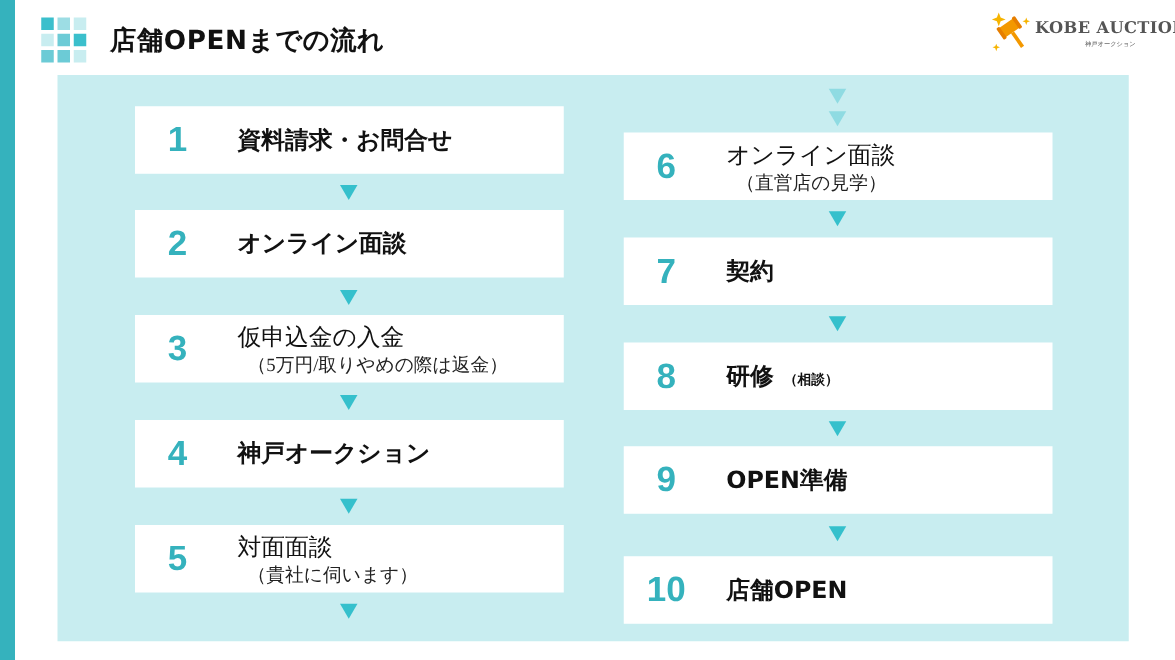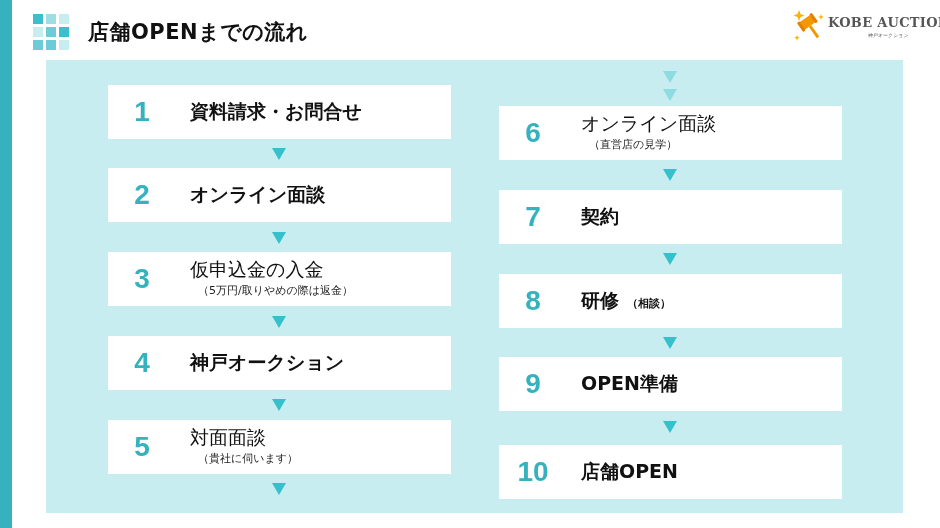--- a/index.html
+++ b/index.html
@@ -12,21 +12,21 @@
   .brand { position:absolute; left:792px; top:8px; width:140px; height:36px; }
   .brand-name { position:absolute; left:36px; top:7px; font-family:"DejaVu Serif","Liberation Serif",serif; font-size:13px; font-weight:bold; color:#555; letter-spacing:0.3px; white-space:nowrap; }
   .brand-sub { position:absolute; left:76px; top:24px; font-size:5px; color:#555; white-space:nowrap; }
   .panel { position:absolute; left:46px; top:60px; width:857px; height:453px; background:#c8edf0; }
   .step { position:absolute; width:343px; height:54px; background:#ffffff; }
   .step .num { position:absolute; left:0; width:68px; top:0; height:54px; line-height:54px; text-align:center;
                font-family:"Liberation Sans", sans-serif; font-weight:bold; font-size:28px; color:#35b2bd; }
   .step .label { position:absolute; left:82px; font-size:19px; color:#111; white-space:nowrap; }
   .step .label.single { top:14px;font-weight:bold; }
   .step .label.double { top:5px; }
-  .step .sub { position:absolute; left:90px; top:31px; font-size:11px; color:#222; white-space:nowrap; }
+  .step .sub { position:absolute; left:90px; top:31px; font-size:15px; color:#222; white-space:nowrap;font-family:Liberation Serif, serif; }
   .step .inline-sub { font-size:11px; margin-left:8px; }
   .arrow { position:absolute; width:0; height:0; border-left:7px solid transparent; border-right:7px solid transparent; border-top:12px solid #35c0cc; }
   .arrow.faint { border-top-color:#8fdbe2; }
 </style>
 </head>
 <body>
 
 <div class="side-bar"></div>
 
 <div class="logo-grid">

